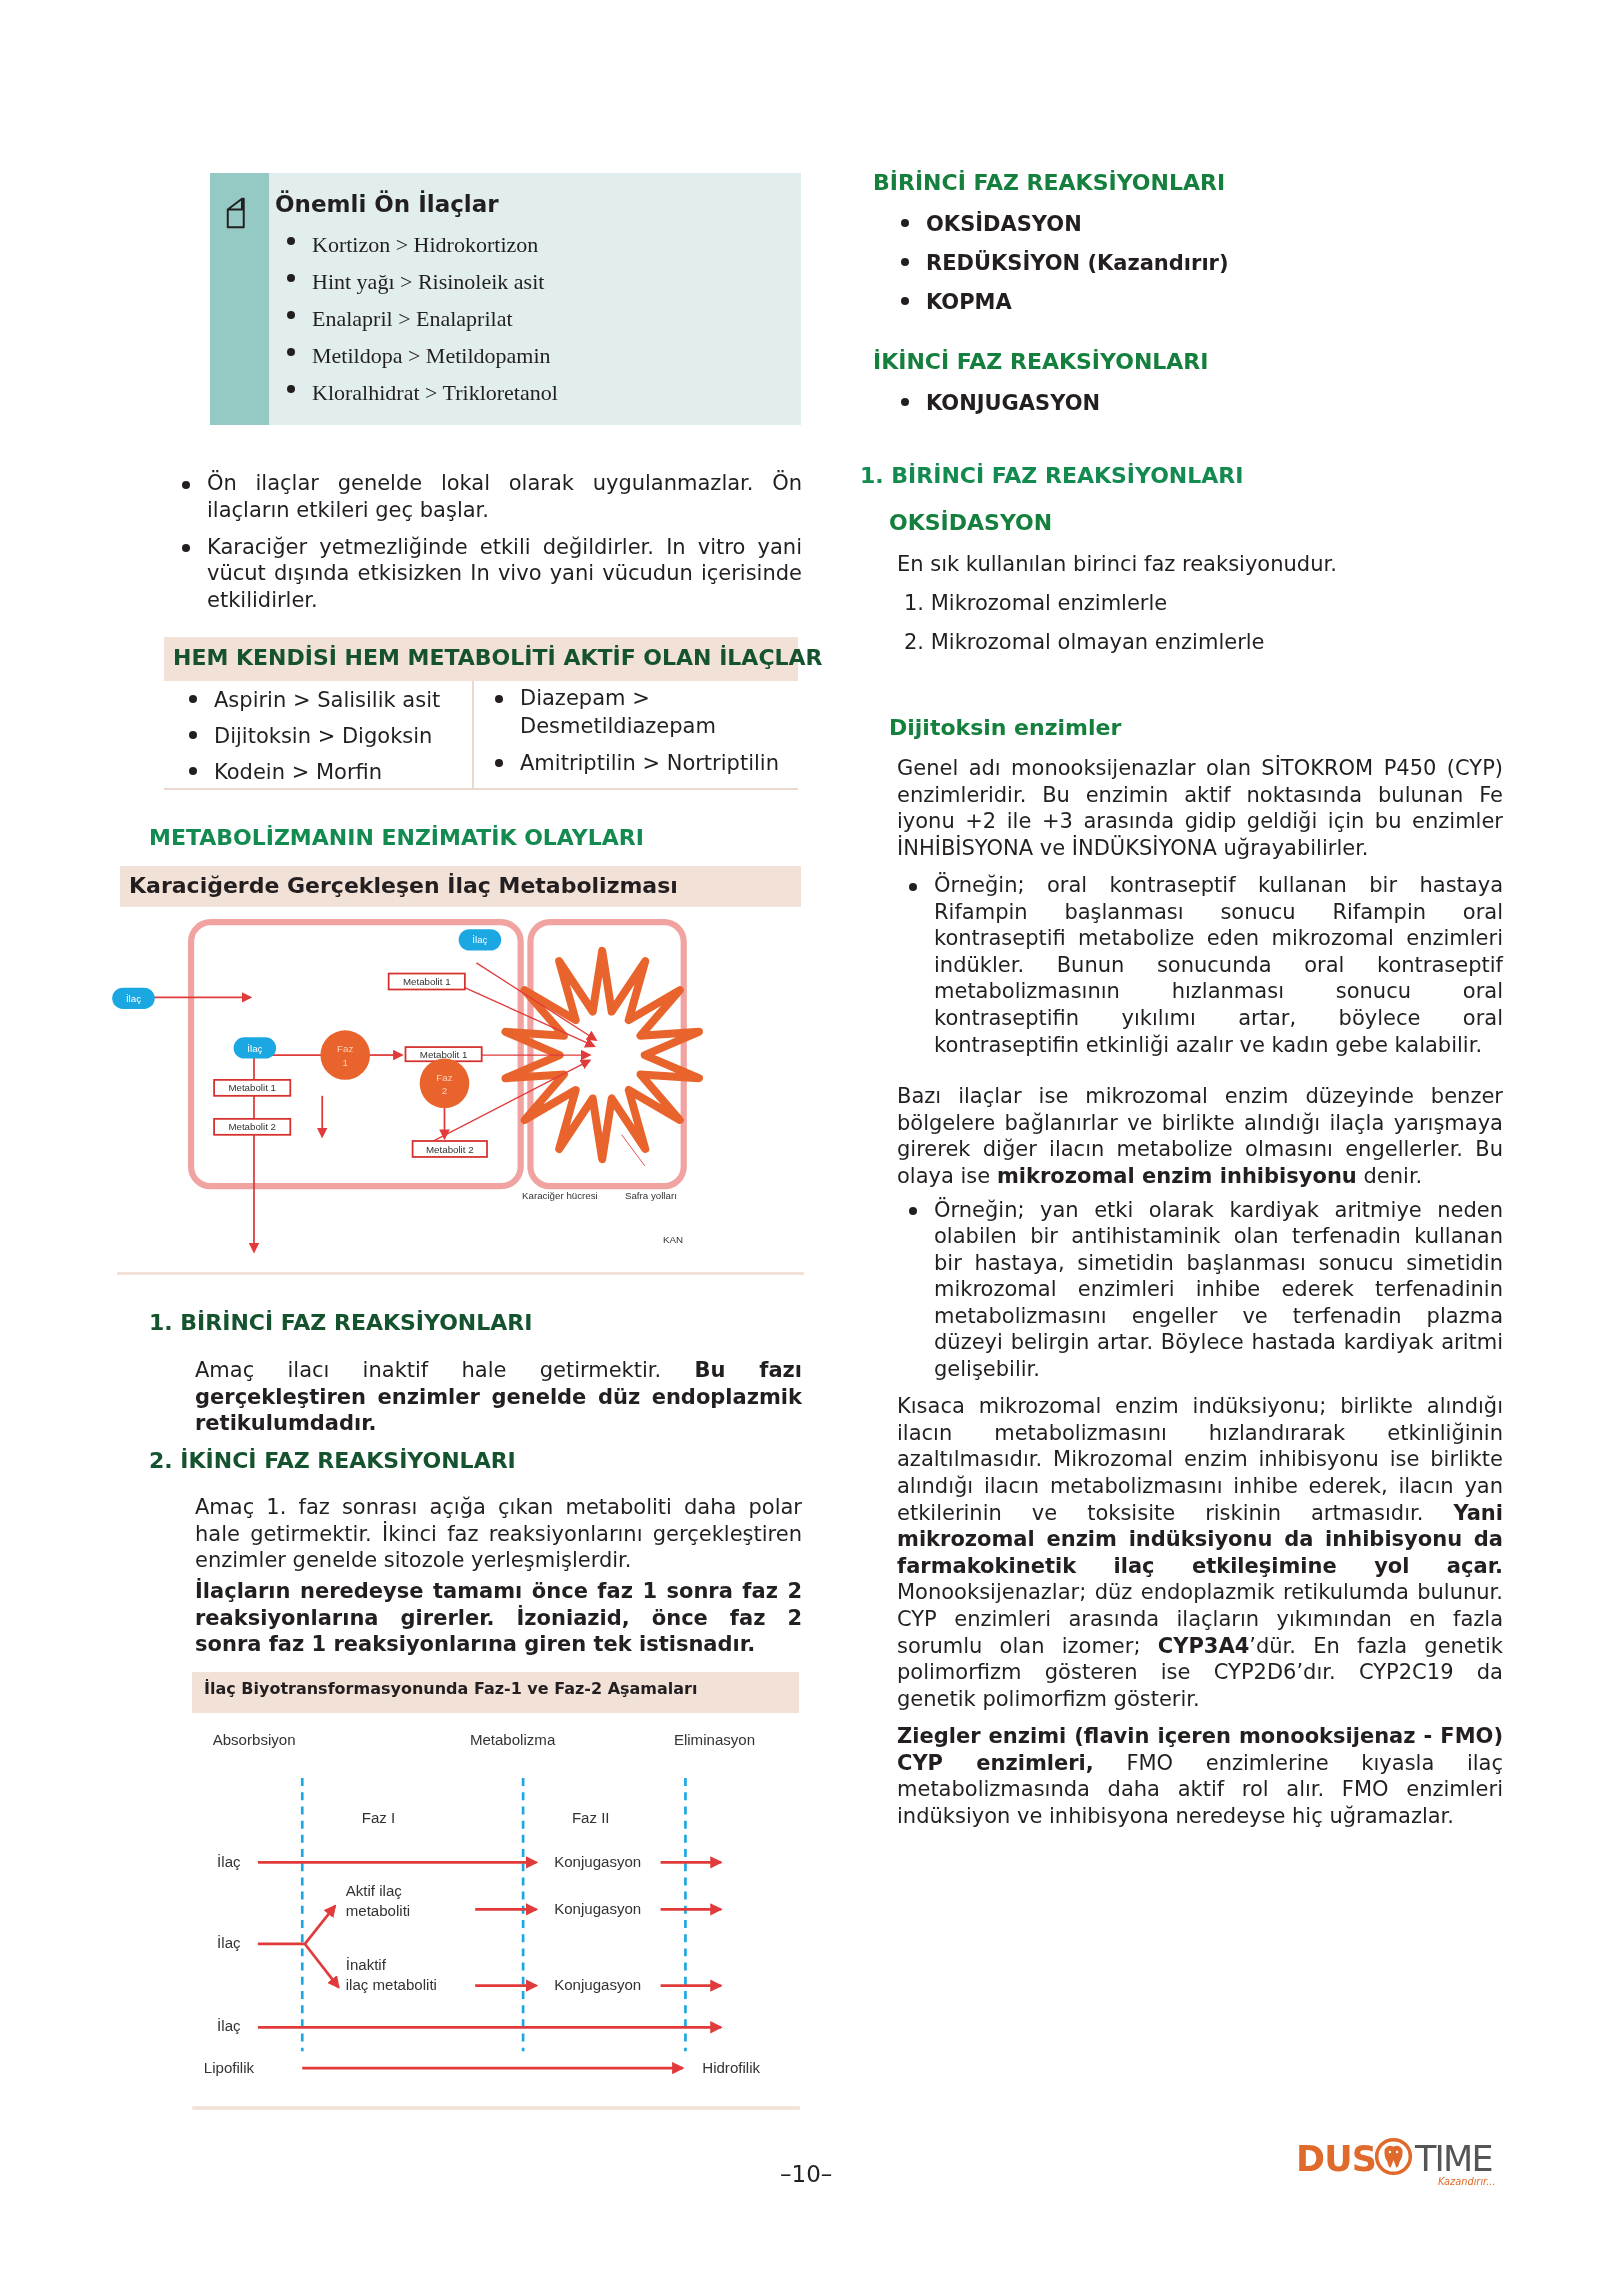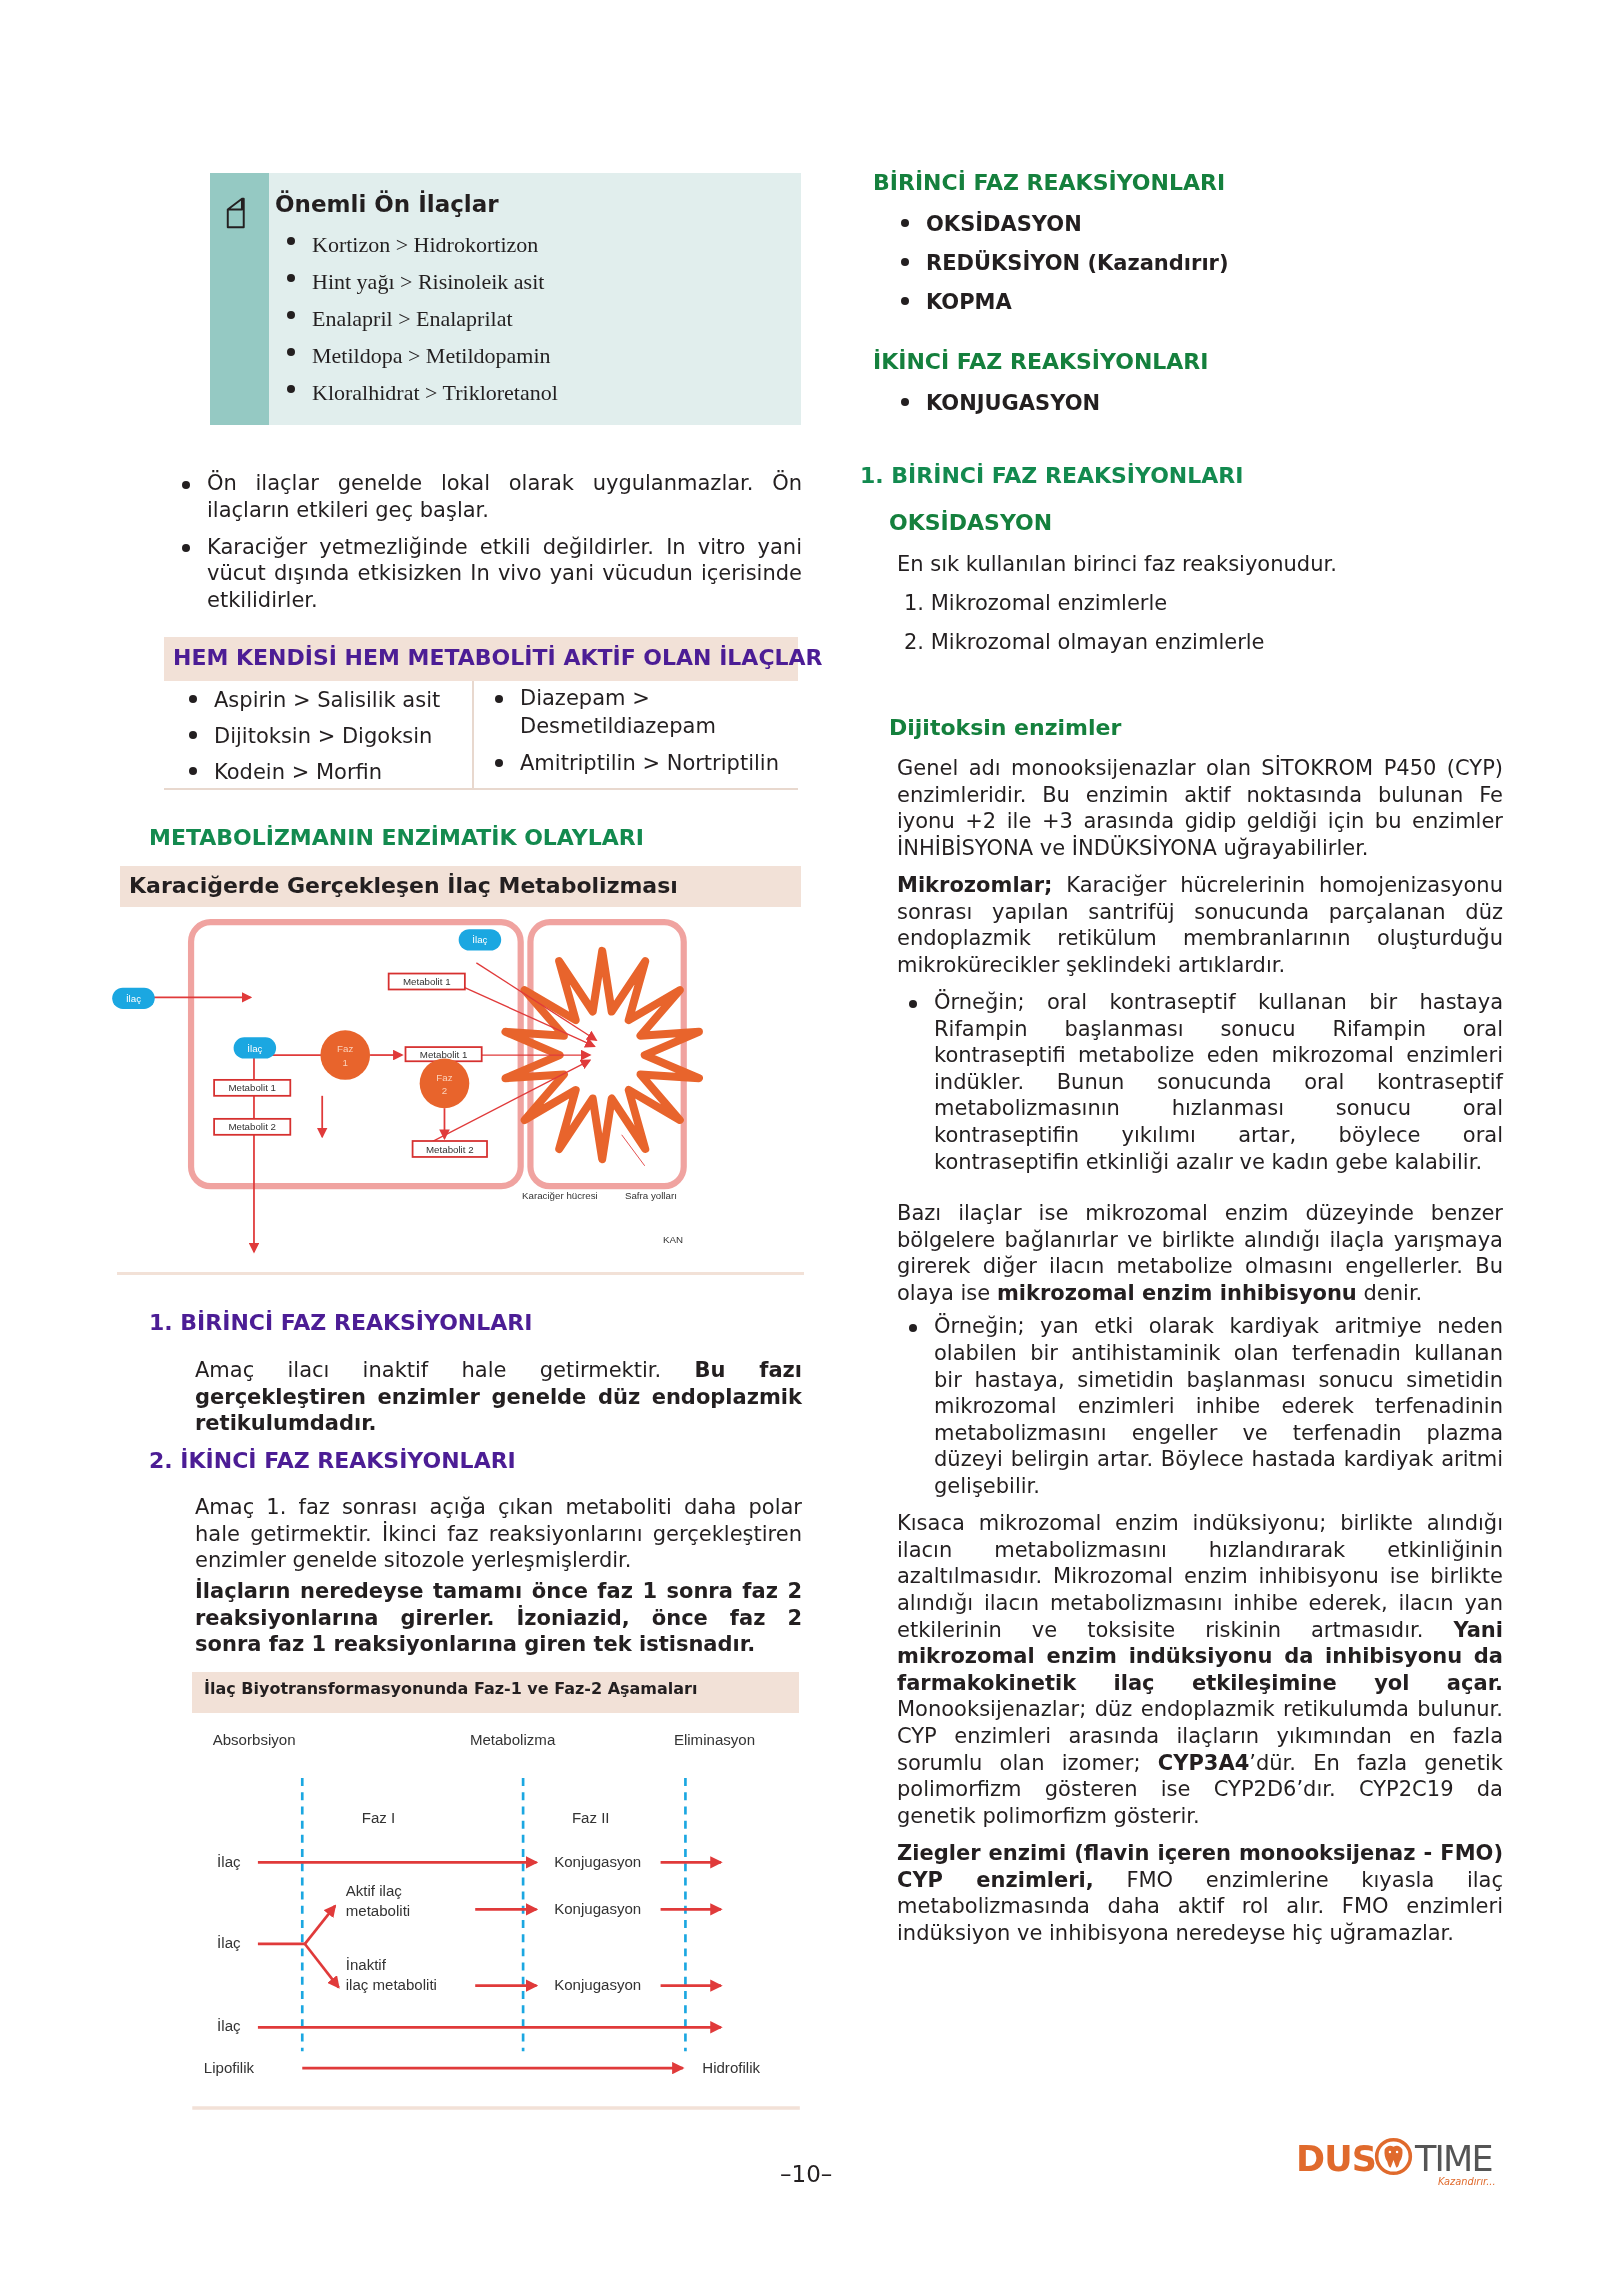--- a/index.html
+++ b/index.html
@@ -5,21 +5,21 @@
   html, body { margin: 0; padding: 0; }
   body {
     width: 1618px; height: 2270px; position: relative; background: #ffffff;
     font-family: "DejaVu Sans", sans-serif; color: #231f20; overflow: hidden;
   }
   .abs { position: absolute; }
   .body-text { font-size: 21px; line-height: 26.6px; text-align: justify; }
   b, .bold { font-weight: bold; }
   .red-h { color: #15803d; font-weight: bold; font-size: 22px; }
   .green-h { color: #138a4f; font-weight: bold; font-size: 22px; }
-  .black-h { color: #4c1d95; font-weight: bold; font-size: 22px; }
+  .black-h { color: #14532d; font-weight: bold; font-size: 22px; }
   ul.blt { list-style: none; margin: 0; padding: 0; }
   ul.blt li { position: relative; padding-left: 30px; }
   ul.blt li::before {
     content: ""; position: absolute; left: 5.3px; top: 10.6px; width: 8px; height: 8px;
     border-radius: 50%; background: #231f20;
   }
   
   .note { left: 210px; top: 173px; width: 591px; height: 252px; background: #e1eeed; }
   .note-bar { left: 210px; top: 173px; width: 59px; height: 252px; background: #95c9c3; }
   .note-title { left: 275px; top: 191px; font-size: 23px; font-weight: bold; }
@@ -459,21 +459,20 @@
 <div class="abs green-h" style="left:860px;top:463px;">1. BİRİNCİ FAZ REAKSİYONLARI</div>
 <div class="abs red-h" style="left:889px;top:510px;">OKSİDASYON</div>
 <div class="abs" style="left:897px;top:552px;font-size:21px;">En sık kullanılan birinci faz reaksiyonudur.</div>
 <div class="abs" style="left:904px;top:591px;font-size:21px;">1. Mikrozomal enzimlerle</div>
 <div class="abs" style="left:904px;top:630px;font-size:21px;">2. Mikrozomal olmayan enzimlerle</div>
 
 <div class="abs red-h" style="left:889px;top:715px;">Dijitoksin enzimler</div>
 
 <div class="abs body-text" style="left:897px;top:755px;width:606px;">
   <div style="margin-bottom:10.6px;">Genel adı monooksijenazlar olan SİTOKROM P450 (CYP) enzimleridir. Bu enzimin aktif noktasında bulunan Fe iyonu +2 ile +3 arasında gidip geldiği için bu enzimler İNHİBİSYONA ve İNDÜKSİYONA uğrayabilirler.</div>
-  <div style="margin-bottom:10.6px;"><b>Mikrozomlar;</b><span> Karaciğer hücrelerinin homojenizasyonu sonrası yapılan santrifüj sonucunda parçalanan düz endoplazmik retikülum membranlarının oluşturduğu mikrokürecikler şeklindeki artıklardır.</span></div>
   <ul class="blt" style="margin-left:7px;margin-bottom:25px;">
     <li>Örneğin; oral kontraseptif kullanan bir hastaya Rifampin başlanması sonucu Rifampin oral kontraseptifi metabolize eden mikrozomal enzimleri indükler. Bunun sonucunda oral kontraseptif metabolizmasının hızlanması sonucu oral kontraseptifin yıkılımı artar, böylece oral kontraseptifin etkinliği azalır ve kadın gebe kalabilir.</li>
   </ul>
   <div style="margin-bottom:7px;"><span>Bazı ilaçlar ise mikrozomal enzim düzeyinde benzer bölgelere bağlanırlar ve birlikte alındığı ilaçla yarışmaya girerek diğer ilacın metabolize olmasını engellerler. Bu olaya ise </span><b>mikrozomal enzim inhibisyonu</b><span> denir.</span></div>
   <ul class="blt" style="margin-left:7px;margin-bottom:10.6px;">
     <li>Örneğin; yan etki olarak kardiyak aritmiye neden olabilen bir antihistaminik olan terfenadin kullanan bir hastaya, simetidin başlanması sonucu simetidin mikrozomal enzimleri inhibe ederek terfenadinin metabolizmasını engeller ve terfenadin plazma düzeyi belirgin artar. Böylece hastada kardiyak aritmi gelişebilir.</li>
   </ul>
   <div style="margin-bottom:10.6px;"><span>Kısaca mikrozomal enzim indüksiyonu; birlikte alındığı ilacın metabolizmasını hızlandırarak etkinliğinin azaltılmasıdır. Mikrozomal enzim inhibisyonu ise birlikte alındığı ilacın metabolizmasını inhibe ederek, ilacın yan etkilerinin ve toksisite riskinin artmasıdır. </span><b>Yani mikrozomal enzim indüksiyonu da inhibisyonu da farmakokinetik ilaç etkileşimine yol açar.</b><span> Monooksijenazlar; düz endoplazmik retikulumda bulunur. CYP enzimleri arasında ilaçların yıkımından en fazla sorumlu olan izomer; </span><b>CYP3A4</b><span>’dür. En fazla genetik polimorfizm gösteren ise CYP2D6’dır. CYP2C19 da genetik polimorfizm gösterir.</span></div>
   <div><b>Ziegler enzimi (flavin içeren monooksijenaz - FMO) CYP enzimleri,</b><span> FMO enzimlerine kıyasla ilaç metabolizmasında daha aktif rol alır. FMO enzimleri indüksiyon ve inhibisyona neredeyse hiç uğramazlar.</span></div>
 </div>

